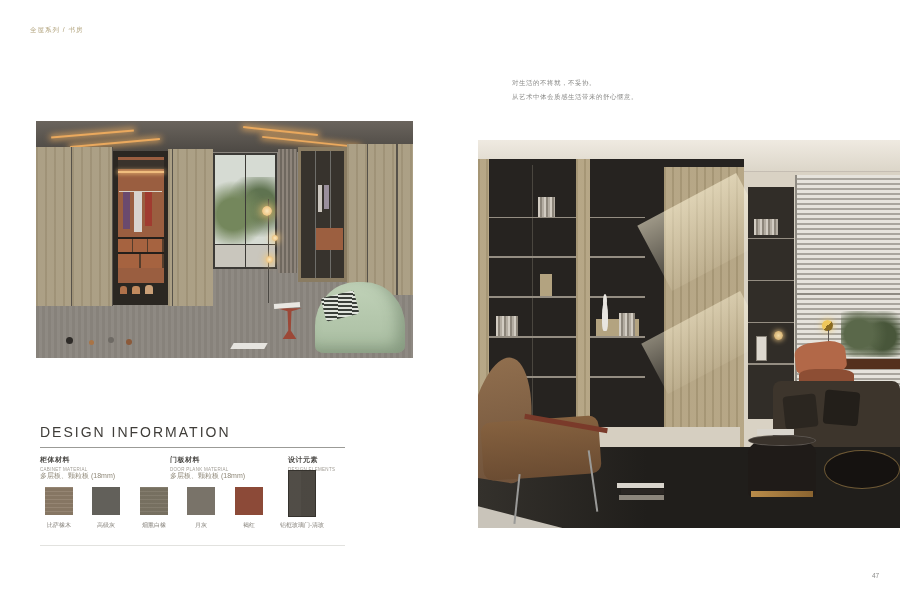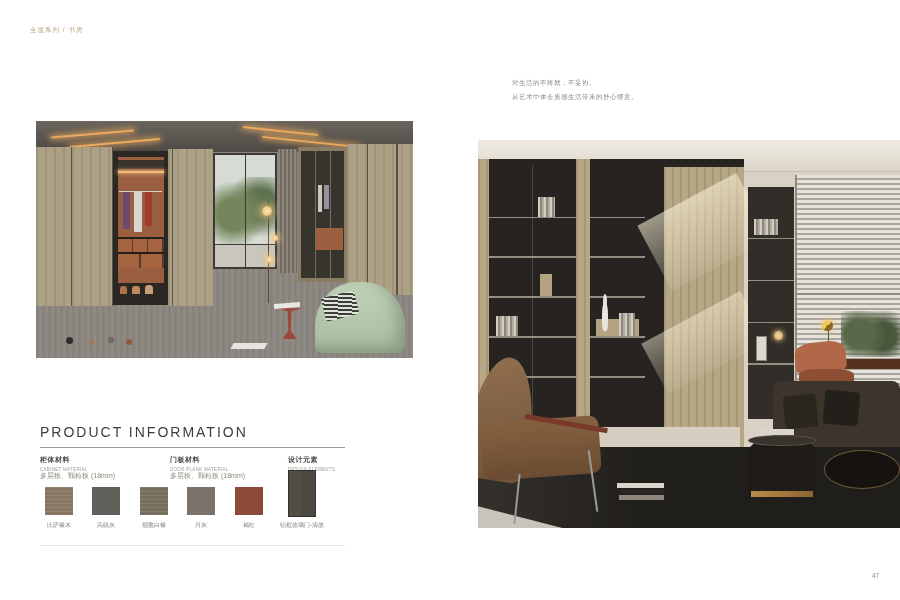--- a/index.html
+++ b/index.html
@@ -198,21 +198,21 @@
     <div class="abs" style="left:4%;bottom:0;width:92%;height:9%;background:linear-gradient(90deg,#b98c4a,#8a6430);"></div>
   </div>
   <div class="abs" style="left:82%;top:80%;width:18%;height:10%;background:#151210;border-radius:50%;border:1px solid rgba(200,160,90,.5);box-sizing:border-box;"></div>
   <div class="abs" style="left:66%;top:74.5%;width:9%;height:1.6%;background:#d9d5cd;"></div>
 
   <div class="abs" style="left:33%;top:88.5%;width:11%;height:1.3%;background:#d9d5cd;"></div>
   <div class="abs" style="left:34%;top:90%;width:10%;height:1.3%;background:#2b2724;"></div>
   <div class="abs" style="left:33.5%;top:91.5%;width:10.5%;height:1.3%;background:#8c867c;"></div>
 </div>
 
-<div class="abs pi-title">PRODUCT INFORMATION</div>
+<div class="abs pi-title">DESIGN INFORMATION</div>
 <div class="abs pi-rule"></div>
 
 <div class="abs" style="left:40px;top:455px;">
   <div class="col-zh">柜体材料</div>
   <div class="col-en">CABINET MATERIAL</div>
 </div>
 <div class="abs col-spec" style="left:40px;top:471px;">多层板、颗粒板 (18mm)</div>
 
 <div class="abs" style="left:170px;top:455px;">
   <div class="col-zh">门板材料</div>

